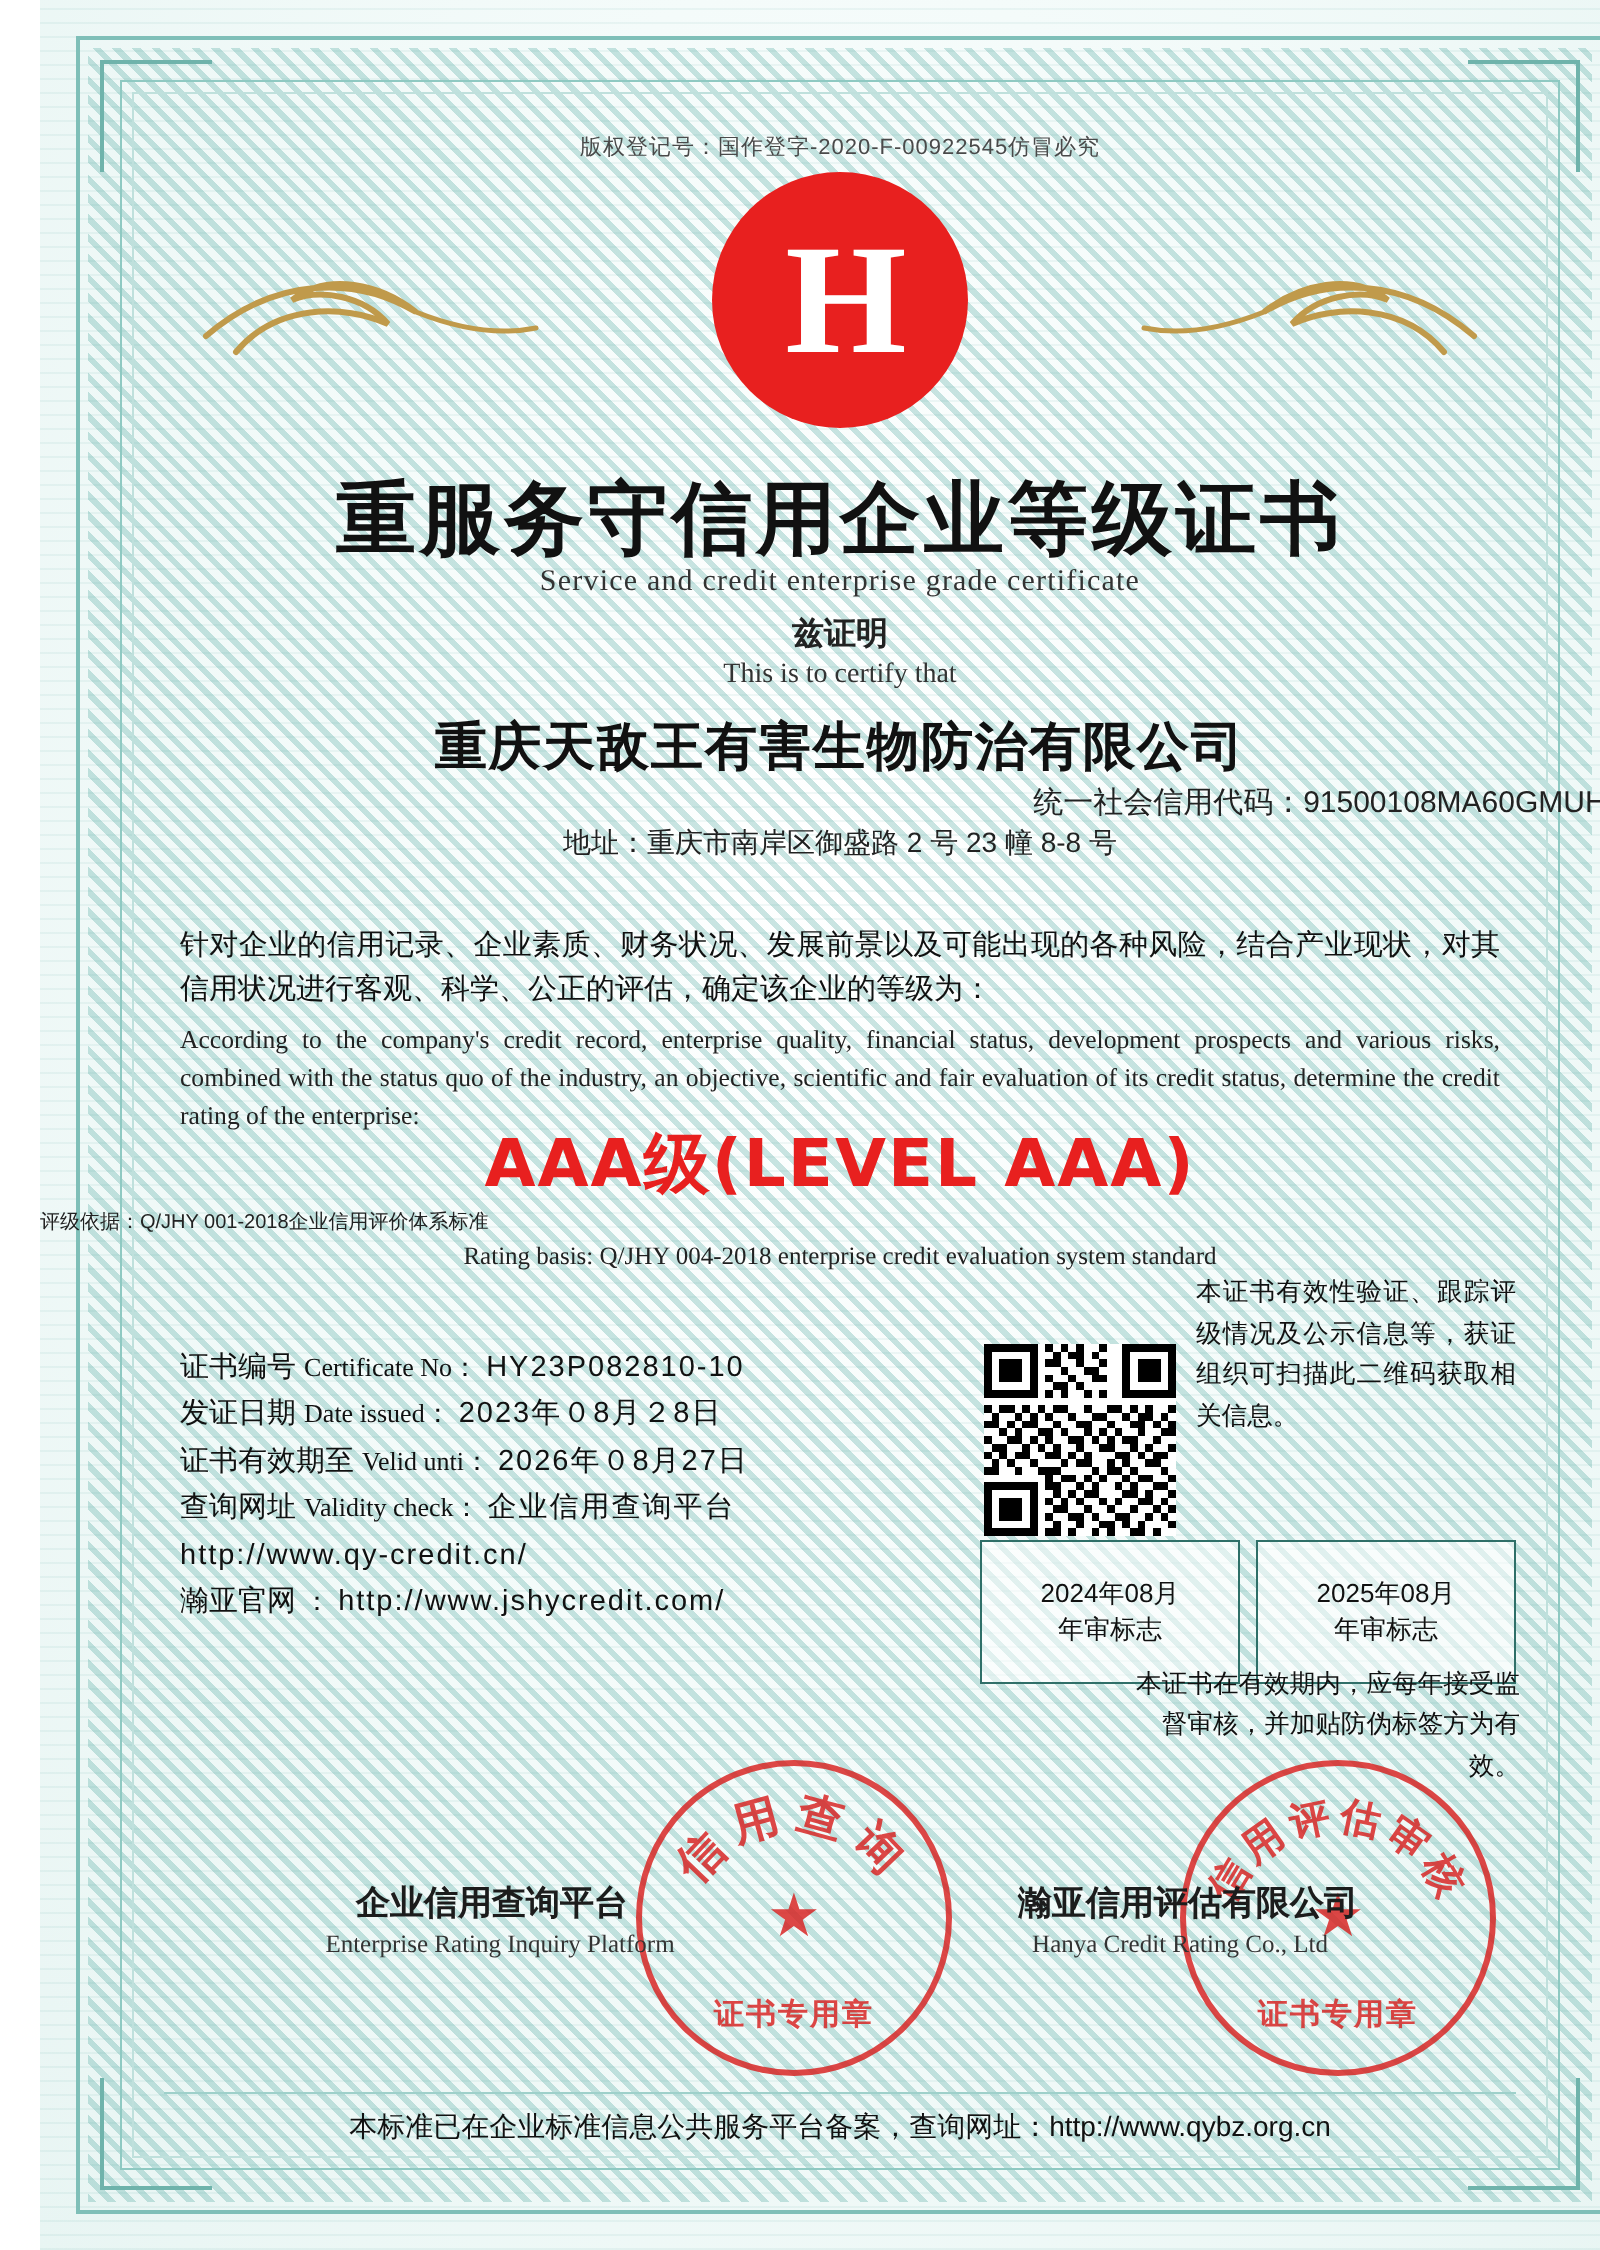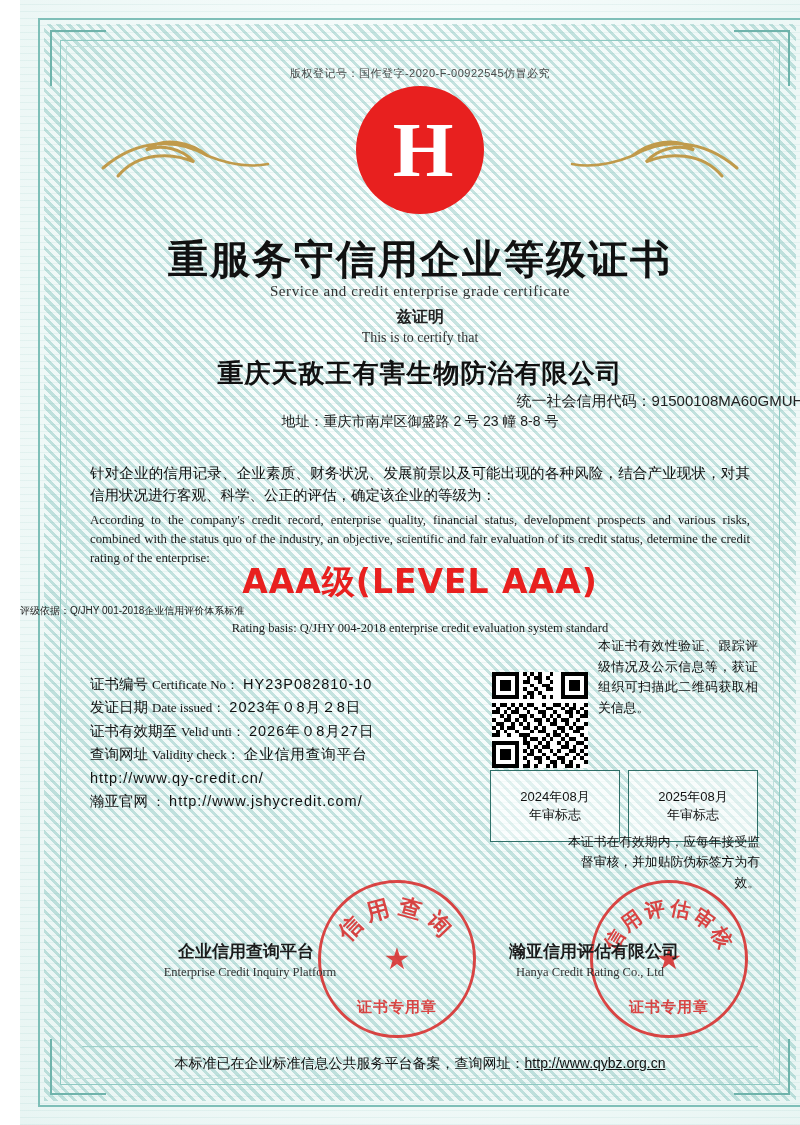--- a/index.html
+++ b/index.html
@@ -206,21 +206,21 @@
     display:flex;justify-content:center;gap:40px;
     font-size:12.5px;color:#333;
     font-family:"Liberation Serif", serif;
   }
   .org-col{width:300px;text-align:center;}
 
   .footer{
     position:absolute;left:0;bottom:52px;width:100%;
     text-align:center;font-size:14px;color:#111;
   }
-  .footer .link{text-decoration:underline;}
+  .footer .link{}
   .hr-foot{
     position:absolute;left:62px;right:62px;bottom:78px;
     border-top:1px solid #9ed0ca;
   }
 </style>
 </head>
 <body>
 
 <div class="cert">
 
@@ -512,21 +512,21 @@
     </svg>
     <div class="star">★</div>
     <div class="bottom-text">证书专用章</div>
   </div>
 
   <div class="org-line">
     <div class="org-col">企业信用查询平台</div>
     <div class="org-col">瀚亚信用评估有限公司</div>
   </div>
   <div class="org-line-en">
-    <div class="org-col">Enterprise Credit Inquiry Platform</div>
+    <div class="org-col">Enterprise Rating Inquiry Platform</div>
     <div class="org-col">Hanya Credit Rating Co., Ltd</div>
   </div>
 
   <div class="hr-foot"></div>
   <div class="footer">
     <span>本标准已在企业标准信息公共服务平台备案，查询网址：</span><span class="link">http://www.qybz.org.cn</span>
   </div>
 
 </div>
 

